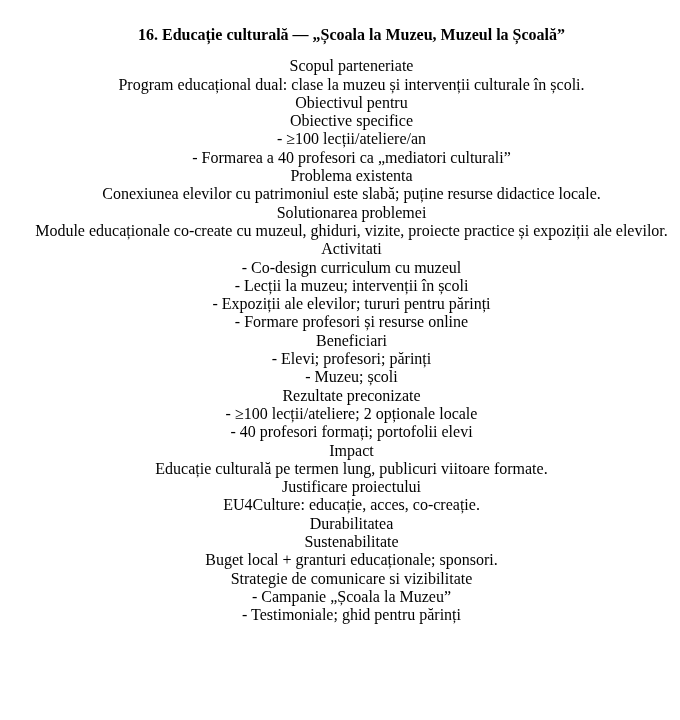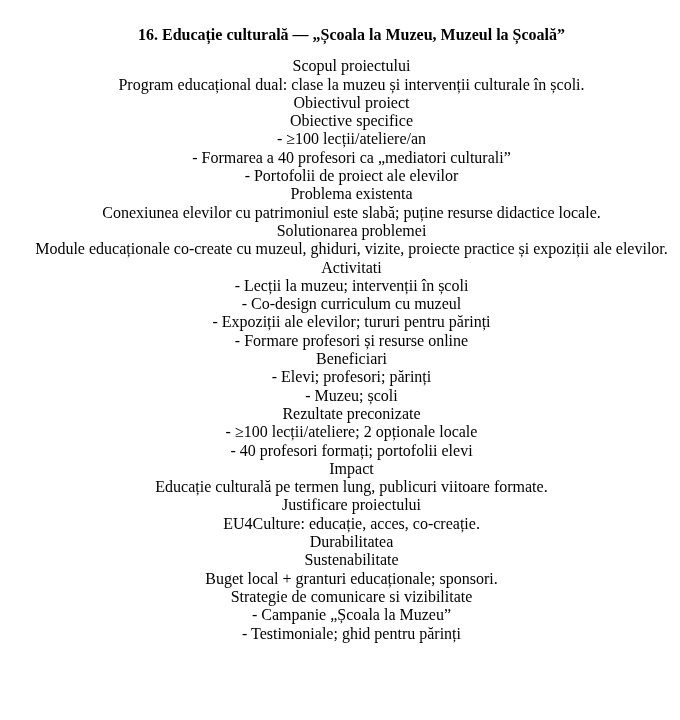--- a/index.html
+++ b/index.html
@@ -40,34 +40,33 @@
     margin: 0;
     white-space: nowrap;
   }
 </style>
 </head>
 <body>
 
 <div class="page">
   <div class="doc-title">16. Educație culturală — „Școala la Muzeu, Muzeul la Școală”</div>
   <div id="sections-root">
-      <div class="section-heading">Scopul proiectului</div>
+      <div class="section-heading">Scopul parteneriate</div>
       <div class="body-line">Program educațional dual: clase la muzeu și intervenții culturale în școli.</div>
-      <div class="section-heading">Obiectivul proiect</div>
+      <div class="section-heading">Obiectivul pentru</div>
       <div class="section-heading">Obiective specifice</div>
       <div class="body-line">- ≥100 lecții/ateliere/an</div>
       <div class="body-line">- Formarea a 40 profesori ca „mediatori culturali”</div>
-      <div class="body-line">- Portofolii de proiect ale elevilor</div>
       <div class="section-heading">Problema existenta</div>
       <div class="body-line">Conexiunea elevilor cu patrimoniul este slabă; puține resurse didactice locale.</div>
       <div class="section-heading">Solutionarea problemei</div>
       <div class="body-line">Module educaționale co-create cu muzeul, ghiduri, vizite, proiecte practice și expoziții ale elevilor.</div>
       <div class="section-heading">Activitati</div>
+      <div class="body-line">- Co-design curriculum cu muzeul</div>
       <div class="body-line">- Lecții la muzeu; intervenții în școli</div>
-      <div class="body-line">- Co-design curriculum cu muzeul</div>
       <div class="body-line">- Expoziții ale elevilor; tururi pentru părinți</div>
       <div class="body-line">- Formare profesori și resurse online</div>
       <div class="section-heading">Beneficiari</div>
       <div class="body-line">- Elevi; profesori; părinți</div>
       <div class="body-line">- Muzeu; școli</div>
       <div class="section-heading">Rezultate preconizate</div>
       <div class="body-line">- ≥100 lecții/ateliere; 2 opționale locale</div>
       <div class="body-line">- 40 profesori formați; portofolii elevi</div>
       <div class="section-heading">Impact</div>
       <div class="body-line">Educație culturală pe termen lung, publicuri viitoare formate.</div>

